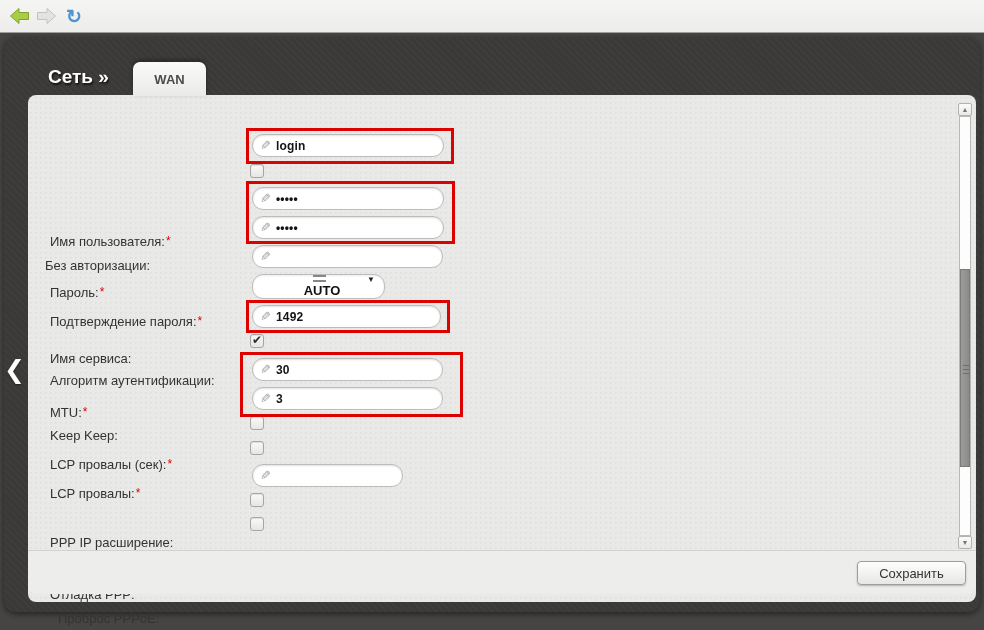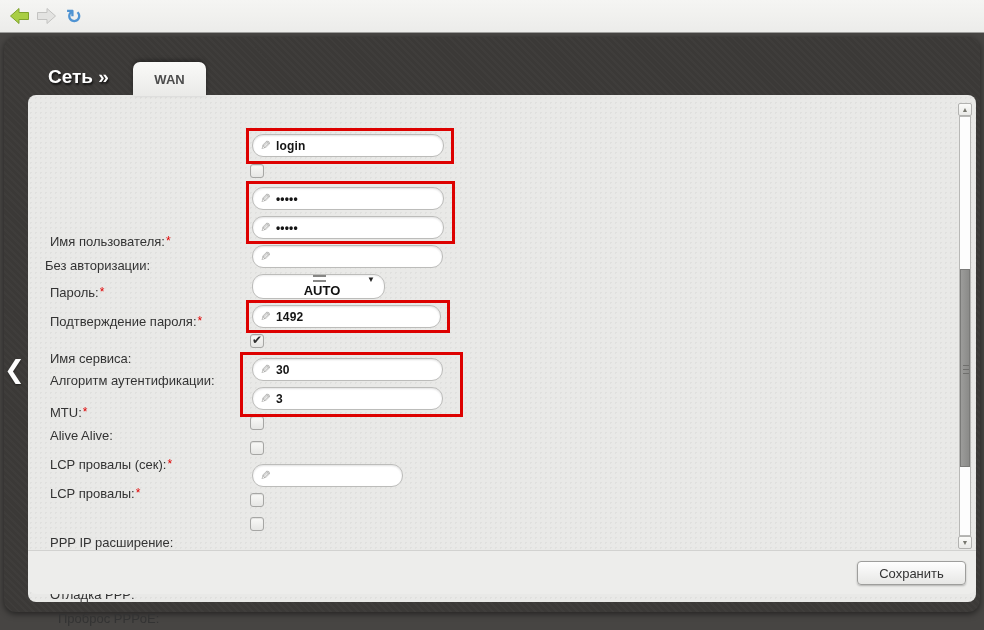--- a/index.html
+++ b/index.html
@@ -106,21 +106,21 @@
 
 <div class="content">
 
   <div class="lbl" style="left:22px; top:139px;"><span>Имя пользователя:</span><span class="req">*</span></div>
   <div class="lbl" style="left:17px; top:68px; top:163px;"><span>Без авторизации:</span></div>
   <div class="lbl" style="left:22px; top:190px;"><span>Пароль:</span><span class="req">*</span></div>
   <div class="lbl" style="left:22px; top:219px;"><span>Подтверждение пароля:</span><span class="req">*</span></div>
   <div class="lbl" style="left:22px; top:256px;"><span>Имя сервиса:</span></div>
   <div class="lbl" style="left:22px; top:278px;"><span>Алгоритм аутентификации:</span></div>
   <div class="lbl" style="left:22px; top:310px;"><span>MTU:</span><span class="req">*</span></div>
-  <div class="lbl" style="left:22px; top:333px;"><span>Alive Alive:</span></div>
+  <div class="lbl" style="left:22px; top:333px;"><span>Keep Keep:</span></div>
   <div class="lbl" style="left:22px; top:362px;"><span>LCP провалы (сек):</span><span class="req">*</span></div>
   <div class="lbl" style="left:22px; top:391px;"><span>LCP провалы:</span><span class="req">*</span></div>
   <div class="lbl" style="left:22px; top:440px;"><span>PPP IP расширение:</span></div>
   <div class="lbl" style="left:22px; top:468px;"><span>Статический IP-адрес:</span></div>
   <div class="lbl" style="left:22px; top:492px;"><span>Отладка PPP:</span></div>
   <div class="lbl" style="left:30px; top:516px;"><span>Проброс PPPoE:</span></div>
 
   <div class="field" style="left:224px; top:39px; width:192px;">
     <span class="pencil">✎</span>
     <span class="fval">login</span>

